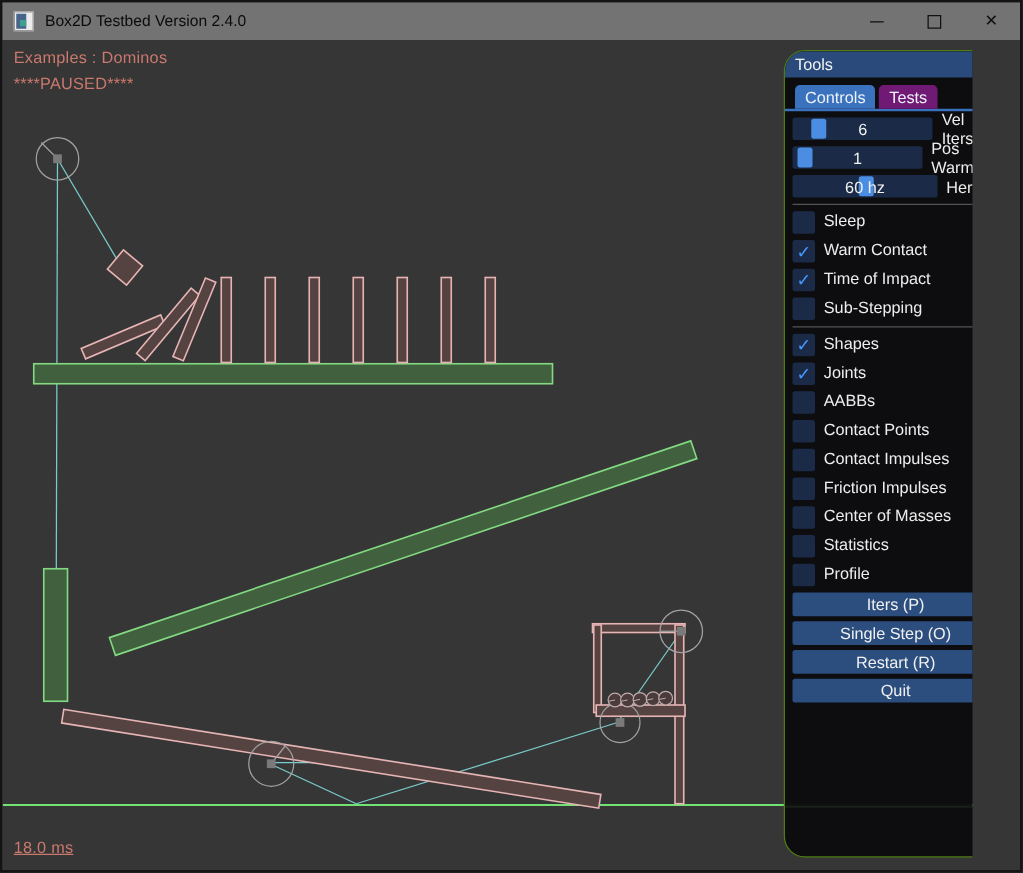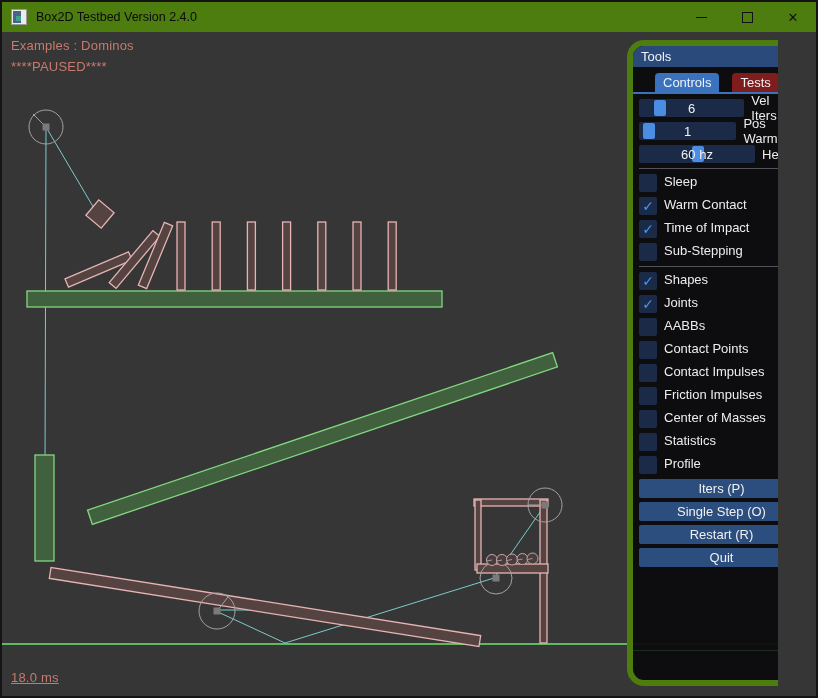--- a/index.html
+++ b/index.html
@@ -1,47 +1,47 @@
 <!DOCTYPE html>
 <html><head>
 <meta charset="utf-8">
 <style>
   html,body{margin:0;padding:0;background:#1b1b1b;}
   body{width:818px;height:698px;overflow:hidden;font-family:"Liberation Sans","DejaVu Sans",sans-serif;}
   .window{position:relative;width:818px;height:698px;background:#363636;border:2px solid #141414;box-sizing:border-box;}
 
   
-  .titlebar{position:relative;height:30px;background:#4d7c0f;display:flex;align-items:center;}
+  .titlebar{position:relative;height:30px;background:#737373;display:flex;align-items:center;}
   .app-icon{width:16px;height:16px;margin-left:9px;position:relative;background:#ececec;border:1px solid #9a9a9a;box-sizing:border-box;}
   .app-icon .ic-blue{position:absolute;left:1px;top:1px;width:8px;height:12px;background:#47658b;}
   .app-icon .ic-teal{position:absolute;left:4px;top:6px;width:5px;height:5px;background:#3fa08f;}
   .title-text{margin-left:9px;font-size:12.5px;color:#0b0b0b;}
   .win-controls{position:absolute;right:0;top:0;height:100%;display:flex;}
   .win-btn{width:46px;height:100%;display:flex;align-items:center;justify-content:center;color:#111;font-size:13px;cursor:default;}
   .win-btn .min-glyph{width:11px;height:1px;background:#111;}
   .win-btn .max-glyph{width:9px;height:9px;border:1px solid #111;}
 
   
   .canvas{position:relative;width:776px;height:664px;background:#363636;overflow:hidden;}
   .overlay-text{position:absolute;left:9px;font-size:13px;color:#c9796d;letter-spacing:0.2px;}
   #example-label{top:6px;}
   #paused-label{top:27px;}
   #frame-time{top:638px;text-decoration:underline;}
   svg#scene{position:absolute;left:0;top:0;}
 
   
   .panel{position:absolute;left:625px;top:8px;width:179px;height:646px;background:rgba(12,12,14,0.97);
-         border:6px solid #4d7c0f;border-radius:17px;box-sizing:border-box;overflow:hidden;color:#ededed;font-size:13px;}
+         border:1px solid #4d7c0f;border-radius:17px;box-sizing:border-box;overflow:hidden;color:#ededed;font-size:13px;}
   .panel-titlebar{height:21px;background:#294a7a;display:flex;align-items:center;border-radius:5px 5px 0 0;}
   .panel-title{margin-left:8px;font-size:13px;color:#f2f2f2;}
   .panel-close{position:absolute;right:4px;top:3px;width:16px;height:16px;display:flex;align-items:center;justify-content:center;color:#e8e8e8;font-size:12px;}
-  .tabbar{padding:6px 0 0 22px;display:flex;gap:13px;}
+  .tabbar{padding:6px 0 0 8px;display:flex;gap:3px;}
   .tab{height:19px;padding:0 8px;display:flex;align-items:center;border-radius:4px 4px 0 0;font-size:13px;color:#eef2f8;}
   .tab.active{background:#3a72bd;}
-  .tab.inactive{background:#7f1d1d;}
+  .tab.inactive{background:#701a75;}
   .tab-underline{height:2px;background:#3a72bd;}
   .panel-content{padding:5px 6px 0 6px;}
 
   .slider-row{display:flex;align-items:center;height:18px;margin-bottom:5px;}
   .slider-frame{position:relative;width:116px;height:18px;background:#1b2b47;border-radius:2px;}
   .slider-grab{position:absolute;top:1px;width:12px;height:16px;background:#4b8de2;border-radius:2px;}
   .slider-value{position:absolute;left:0;top:0;width:100%;height:100%;display:flex;align-items:center;justify-content:center;color:#f2f2f2;font-size:13px;}
   .slider-label{margin-left:7px;color:#ededed;}
 
   .separator{height:1px;background:#53535a;margin:3px 0 5px 0;}

